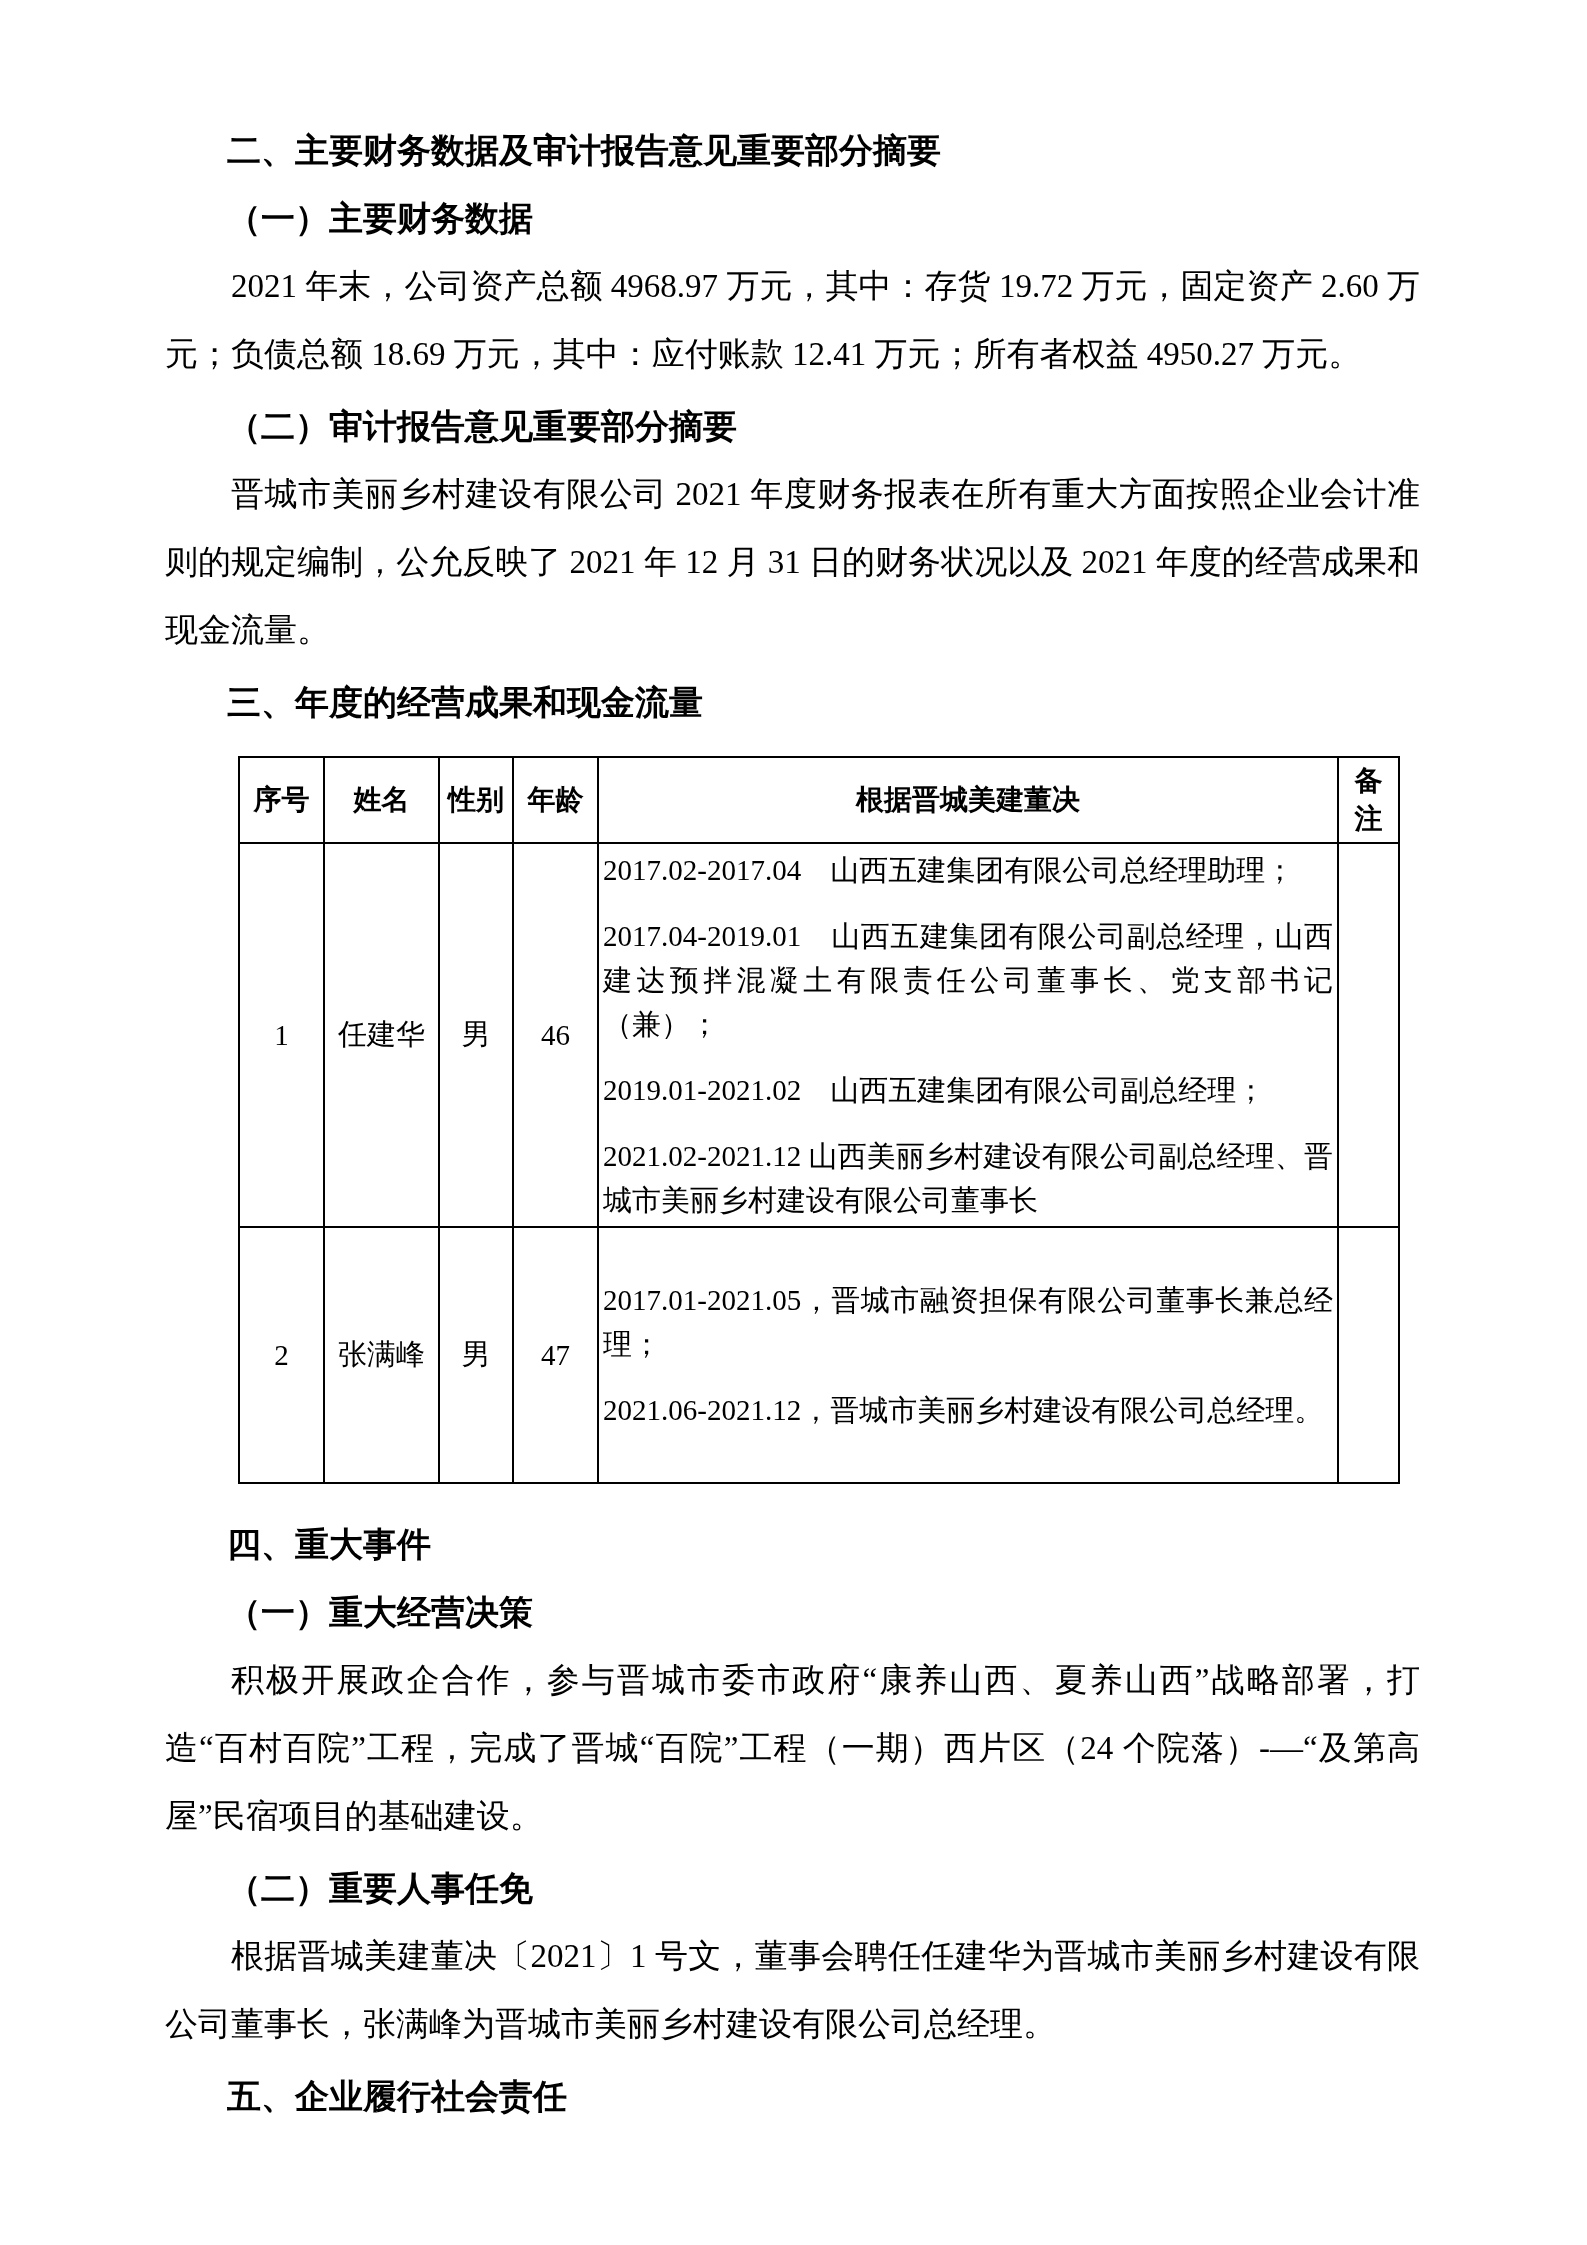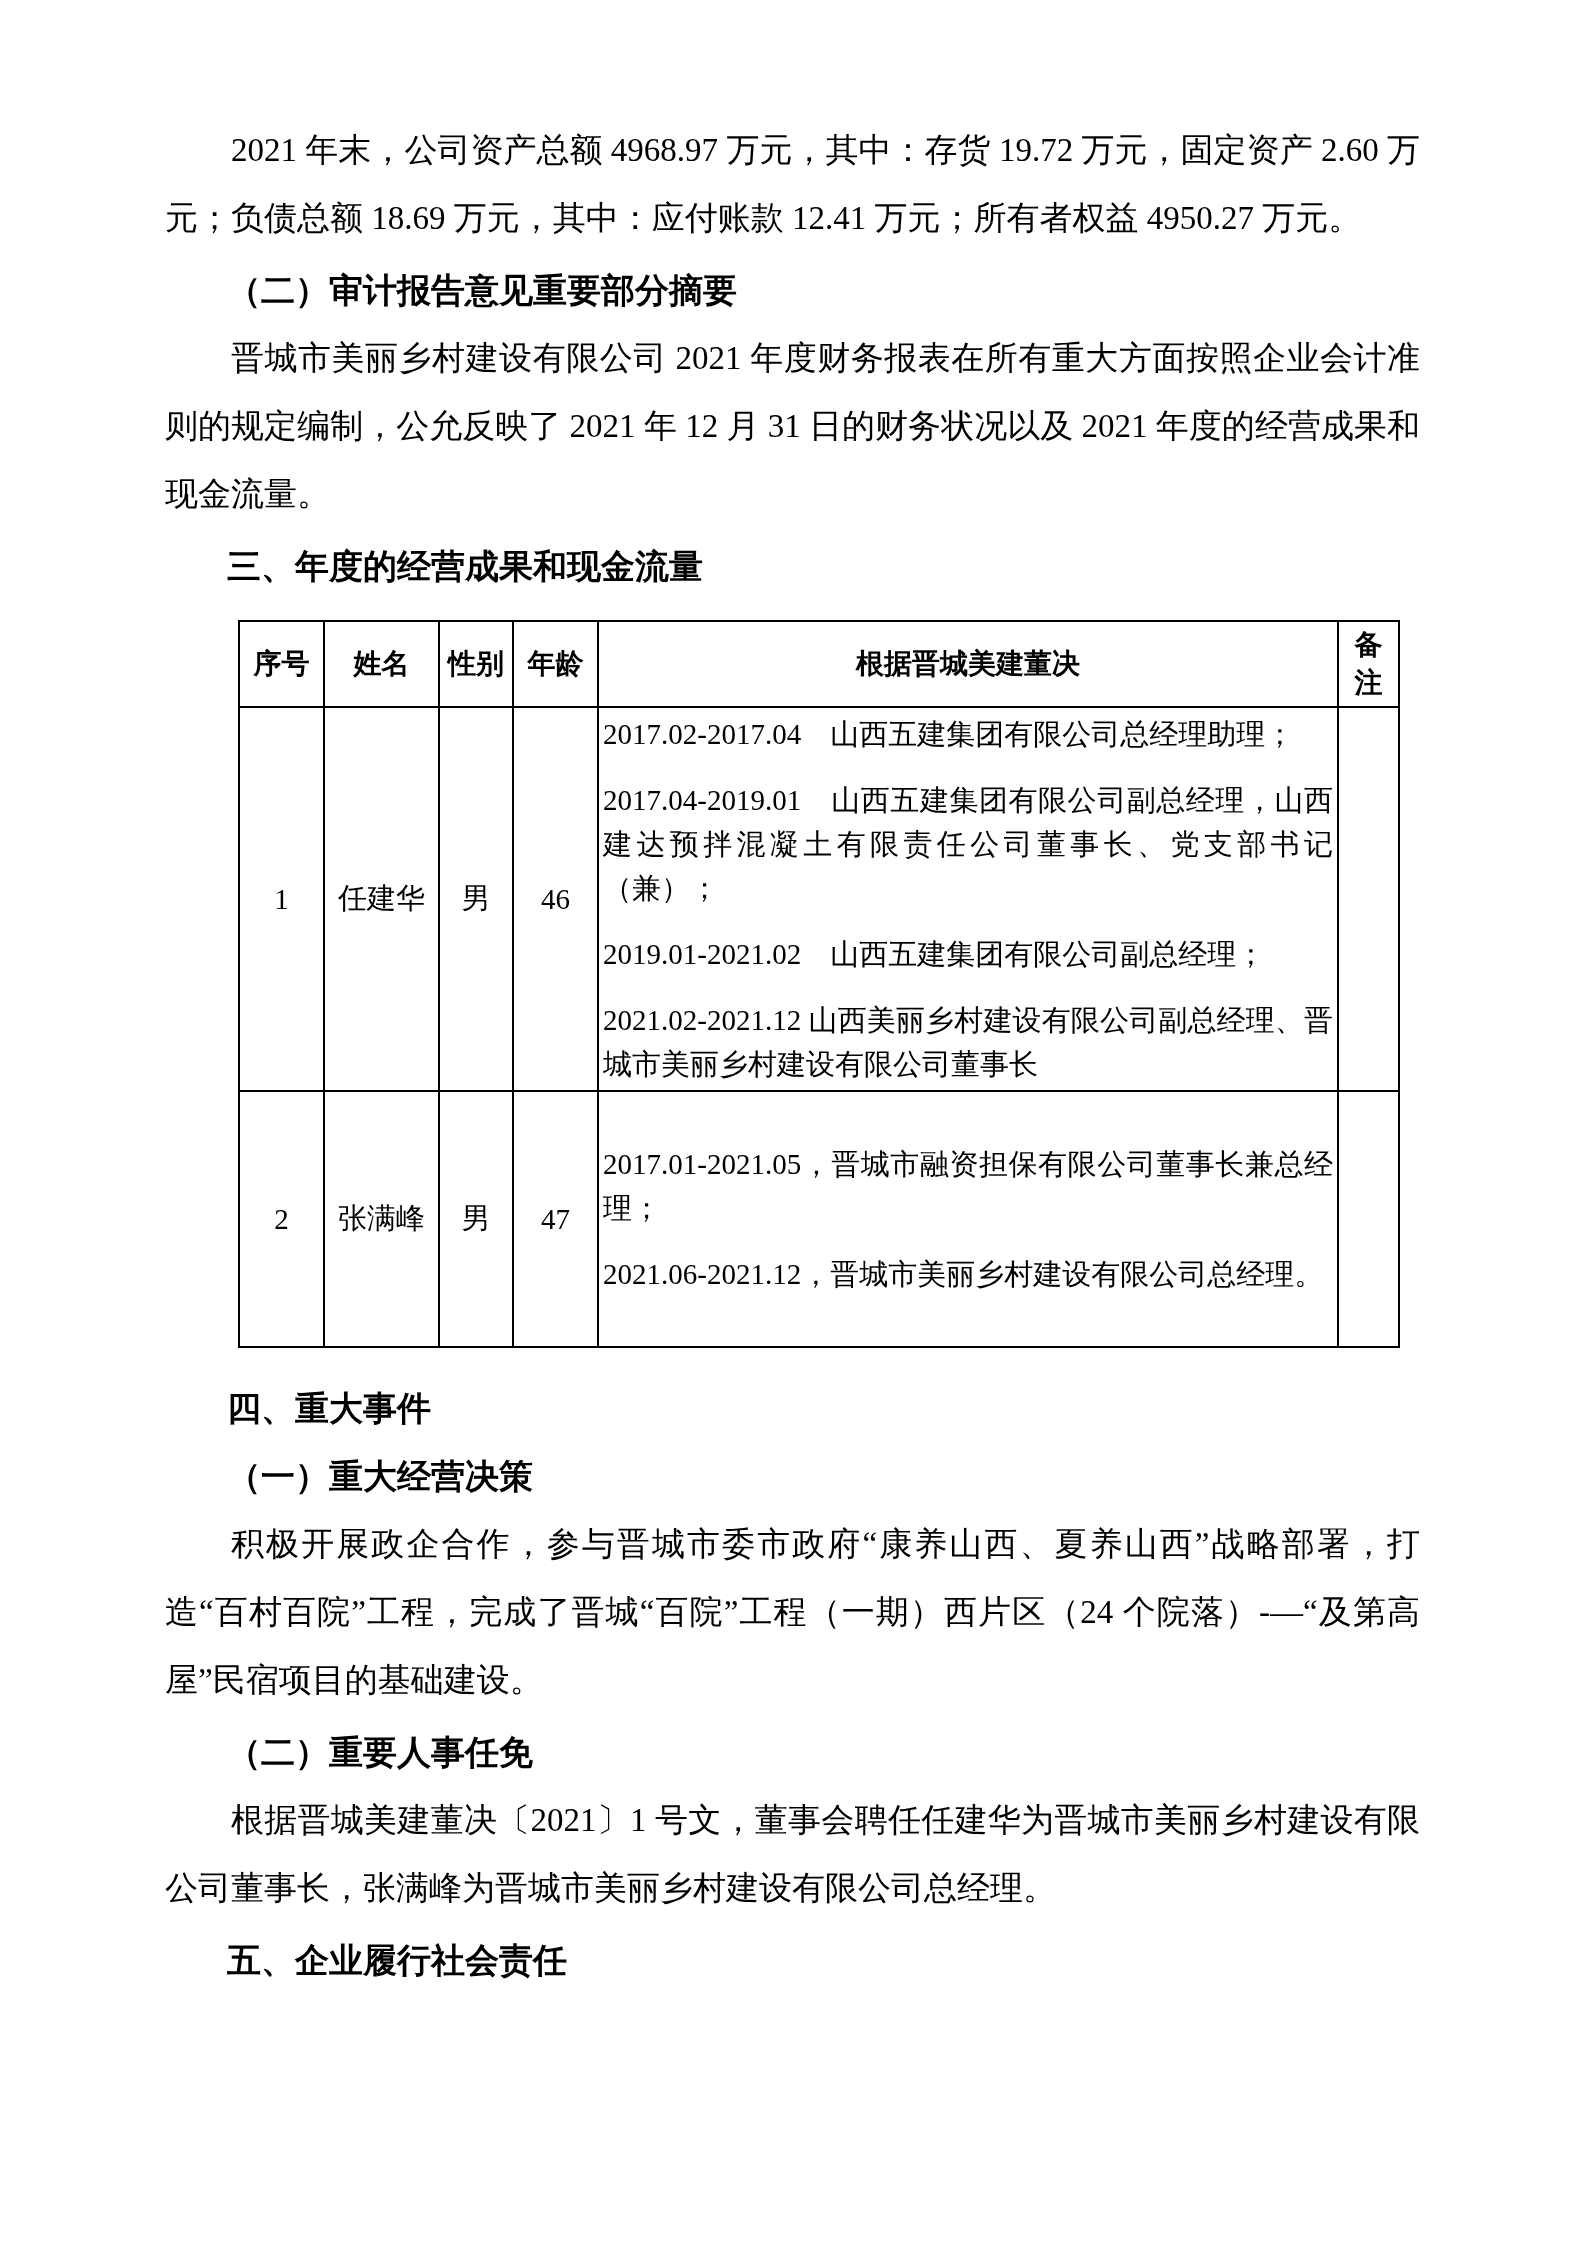--- a/index.html
+++ b/index.html
@@ -67,21 +67,23 @@
   td.exp p:last-child { margin-bottom: 0; }
   tr.row-1 { height: 320px; }
   tr.row-2 { height: 256px; }
   .h-after-table { margin-top: 30px; }
 </style>
 </head>
 <body>
 
 <div class="page">
 
+  <div class="h-major">二、主要财务数据及审计报告意见重要部分摘要</div>
 
+  <div class="h-sub">（一）主要财务数据</div>
 
   <p class="para">2021 年末，公司资产总额 4968.97 万元，其中：存货 19.72 万元，固定资产 2.60 万元；负债总额 18.69 万元，其中：应付账款 12.41 万元；所有者权益 4950.27 万元。</p>
 
   <div class="h-sub">（二）审计报告意见重要部分摘要</div>
 
   <p class="para">晋城市美丽乡村建设有限公司 2021 年度财务报表在所有重大方面按照企业会计准则的规定编制，公允反映了 2021 年 12 月 31 日的财务状况以及 2021 年度的经营成果和现金流量。</p>
 
   <div class="h-major">三、年度的经营成果和现金流量</div>
 
   <table class="leader-table">

